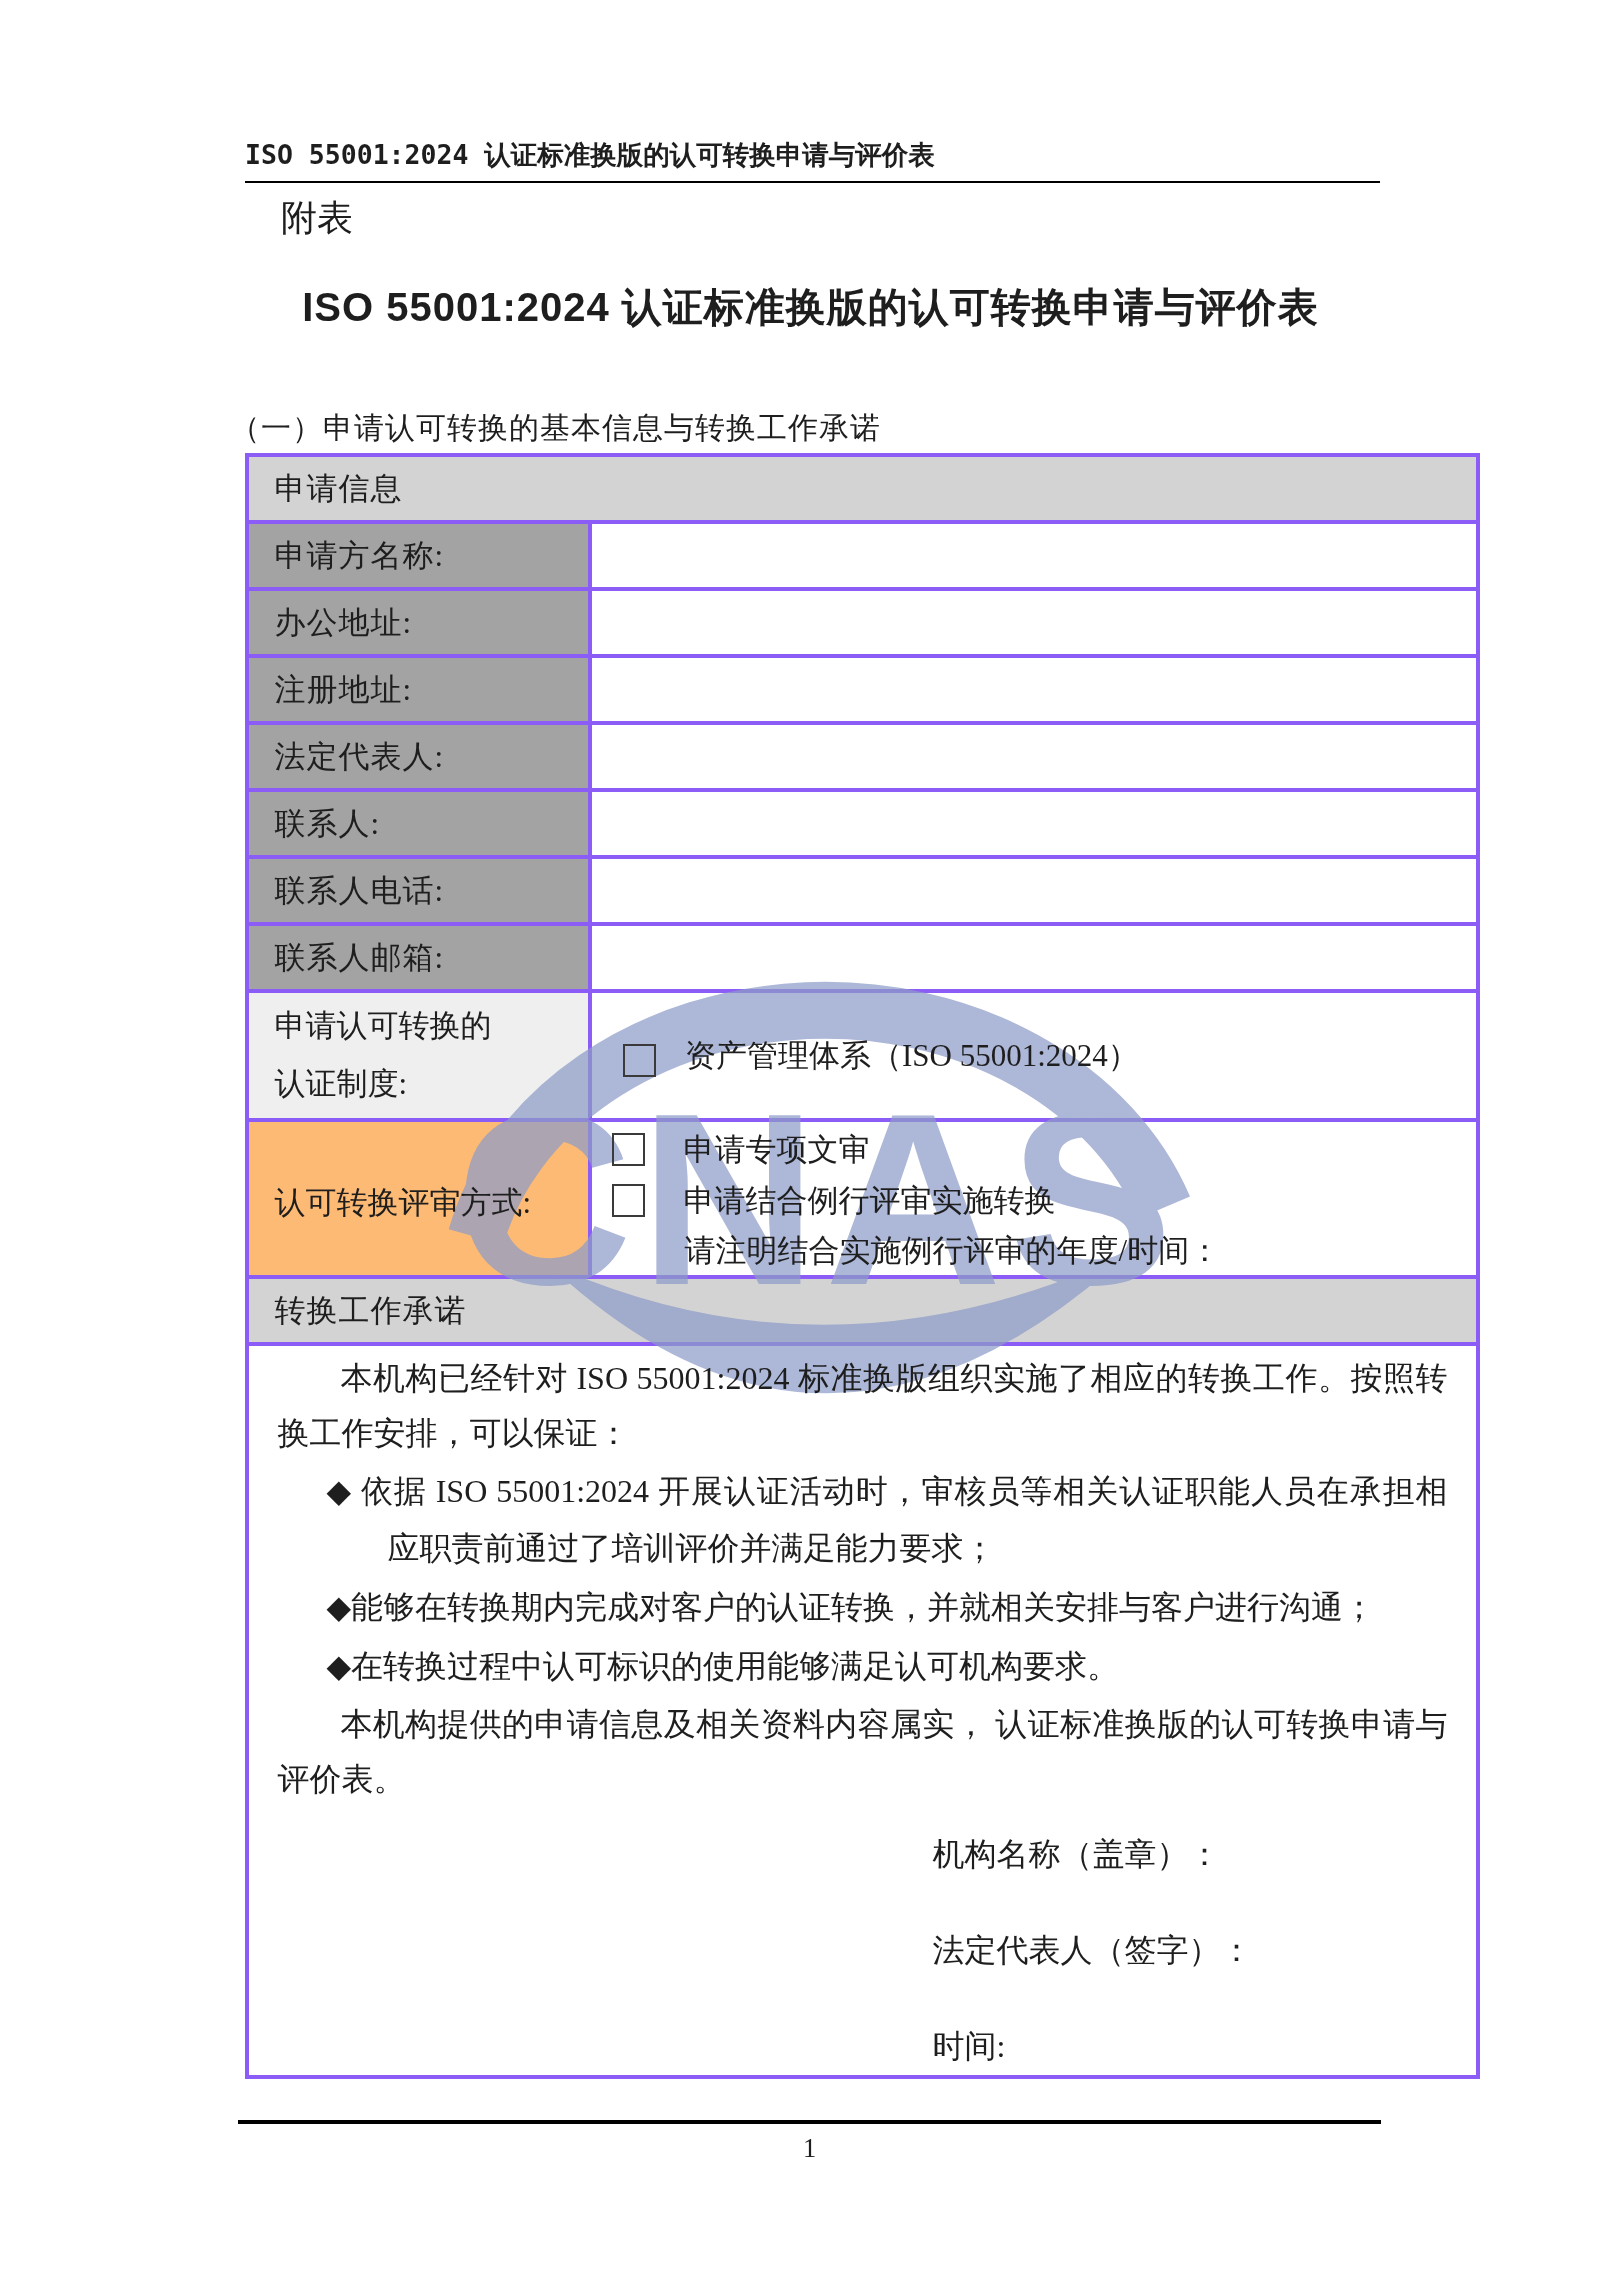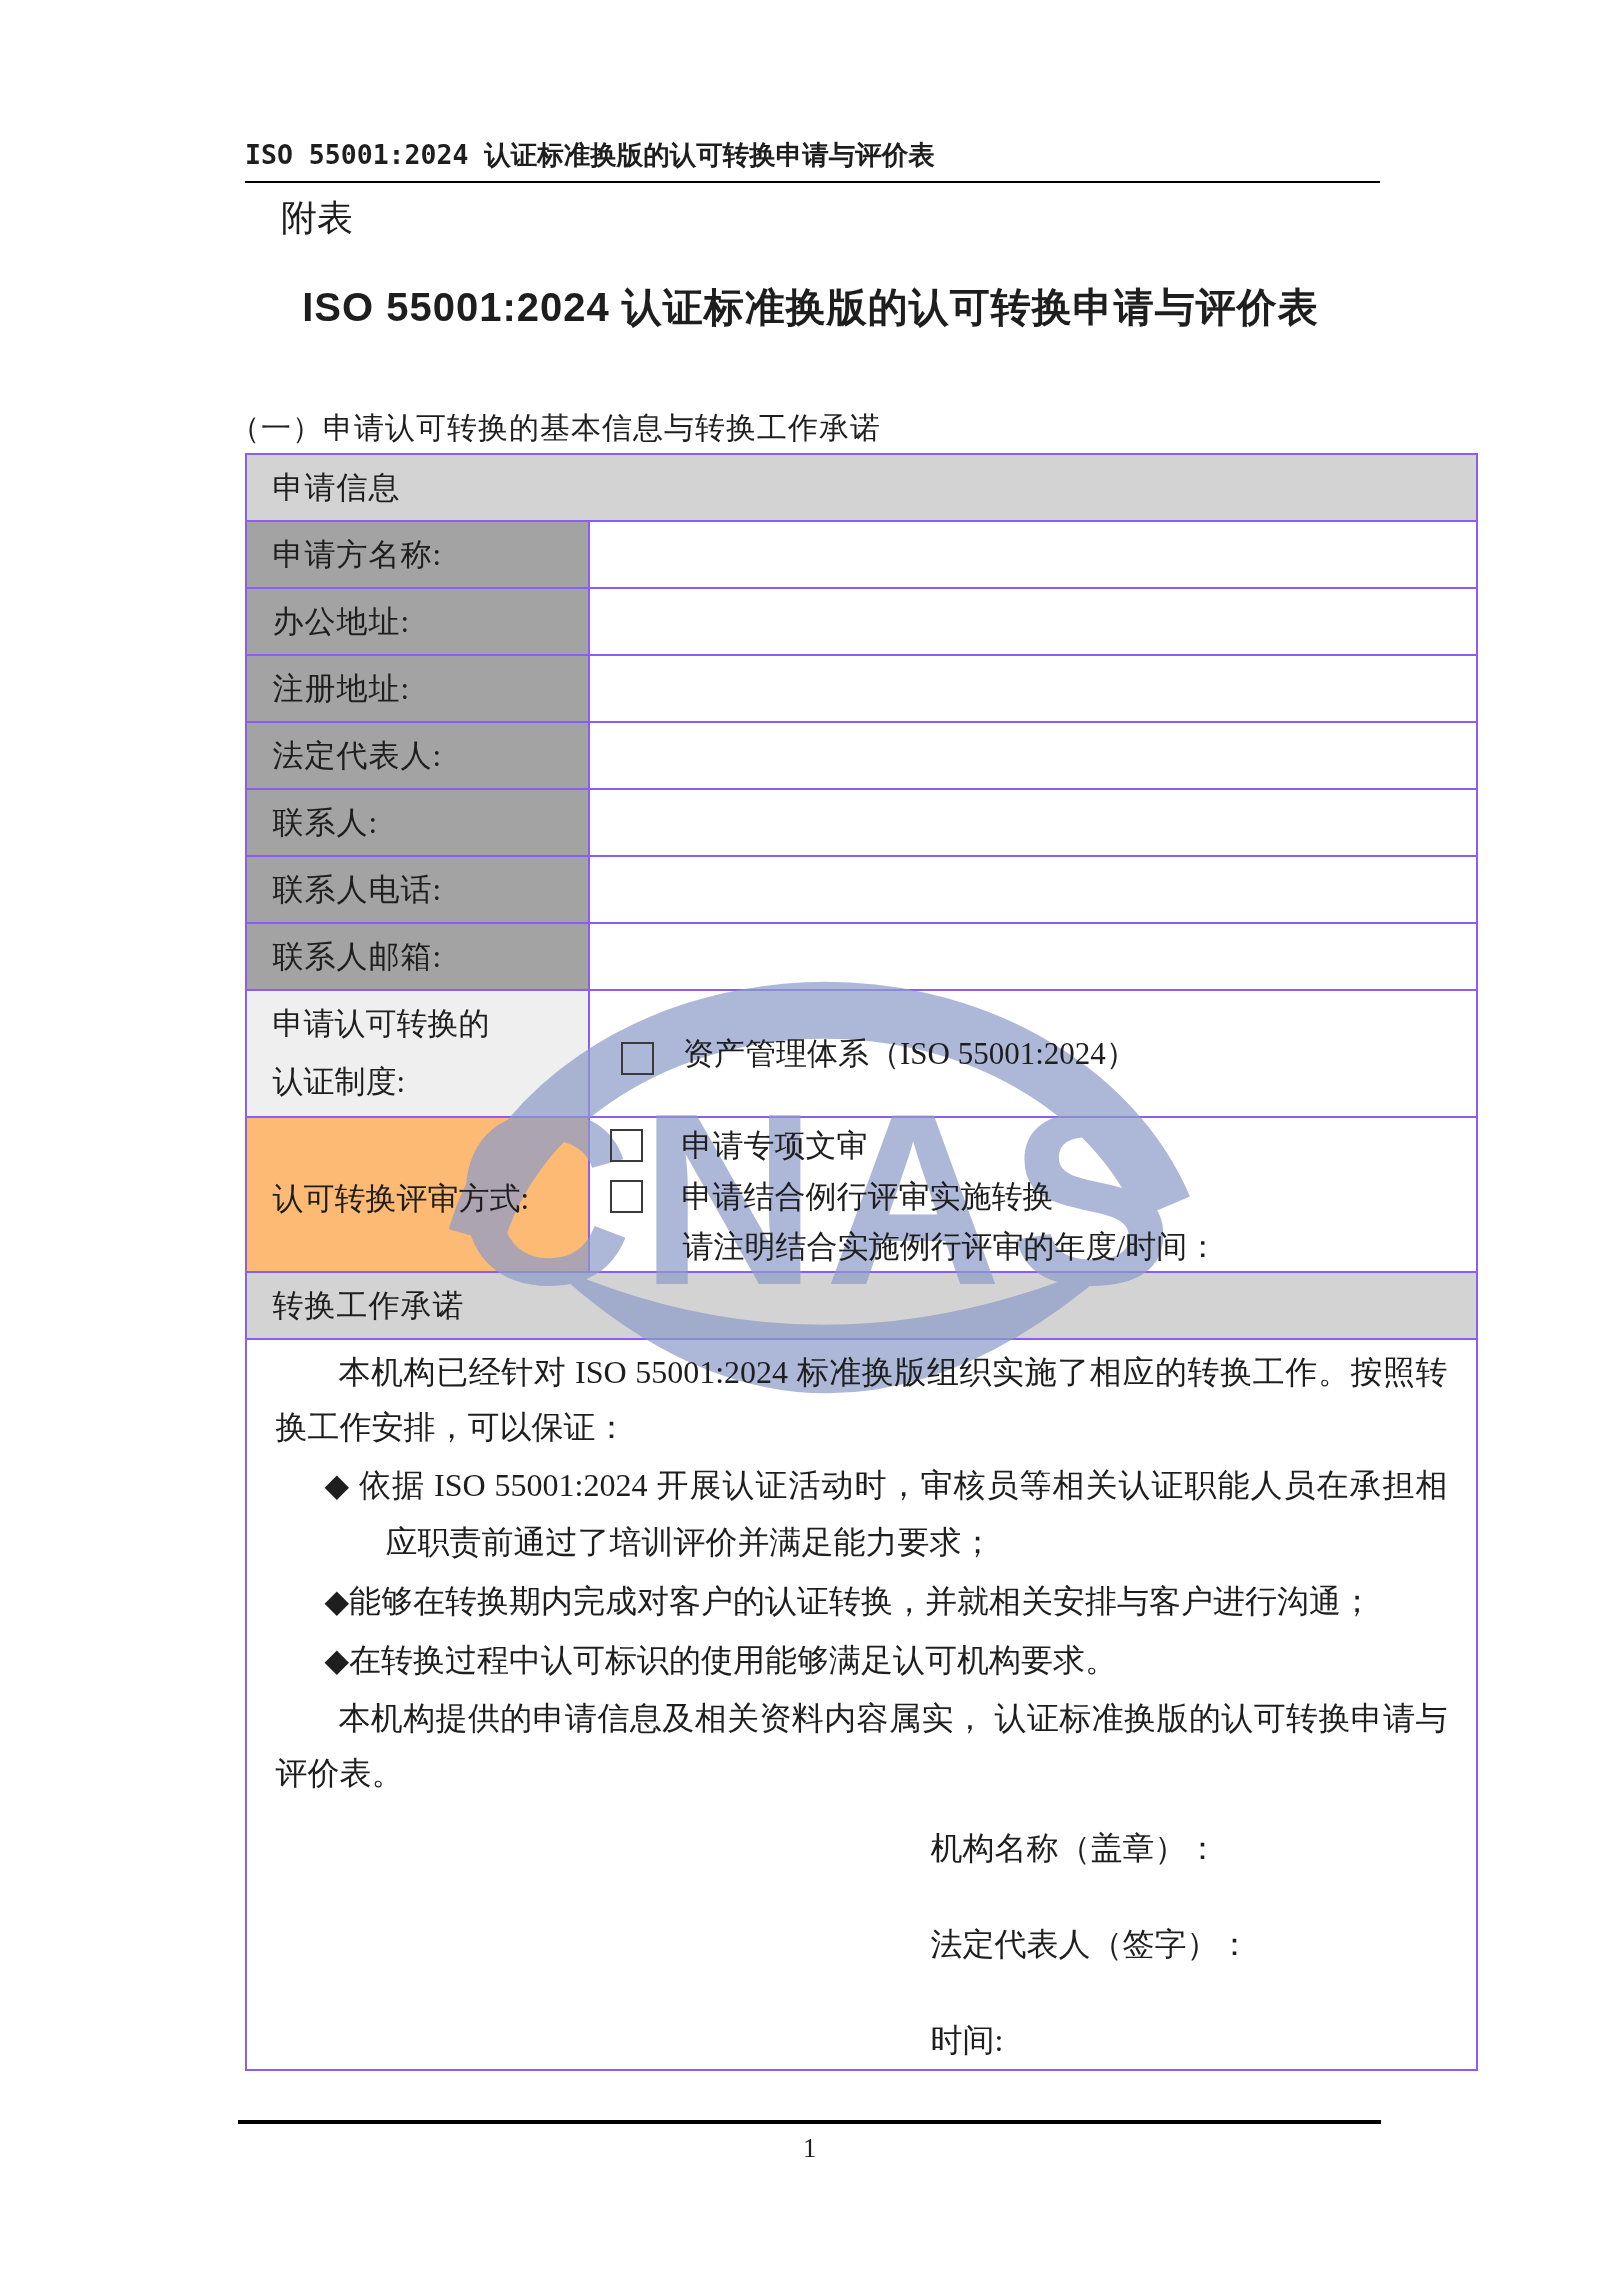--- a/index.html
+++ b/index.html
@@ -27,21 +27,21 @@
     font-family: "Liberation Sans", "DejaVu Sans", sans-serif;
     letter-spacing: 1px;
   }
   .section-heading { position: absolute; left: 230px; top: 408px; font-size: 30px; letter-spacing: 1px; }
 
   
   table.app-table {
     position: absolute; left: 245px; top: 453px; width: 1231px;
     border-collapse: collapse; table-layout: fixed;
   }
-  table.app-table td { border: 2px solid #8b5cf6; font-size: 31px; vertical-align: middle; margin-left: 48px; }
+  table.app-table td { border: 4px solid #8b5cf6; font-size: 31px; vertical-align: middle; margin-left: 48px; }
   td.band { background: #d3d3d3; padding-left: 25.5px; letter-spacing: 1px; }
   tr.band-row  { height: 67px; }
   tr.field-row { height: 67px; }
   td.lbl { background: #a3a3a3; padding-left: 25.5px; letter-spacing: 1px; }
   td.val { background: #ffffff; }
 
   tr.cert-row { height: 122px; }
   td.lbl-2line { background:#efefef; padding: 9.8px 9.8px 11.8px 25.5px; vertical-align: middle; }
   .lbl-line { display:block; line-height: 45px; }
   .lbl-line + .lbl-line { margin-top: 13.7px; }

